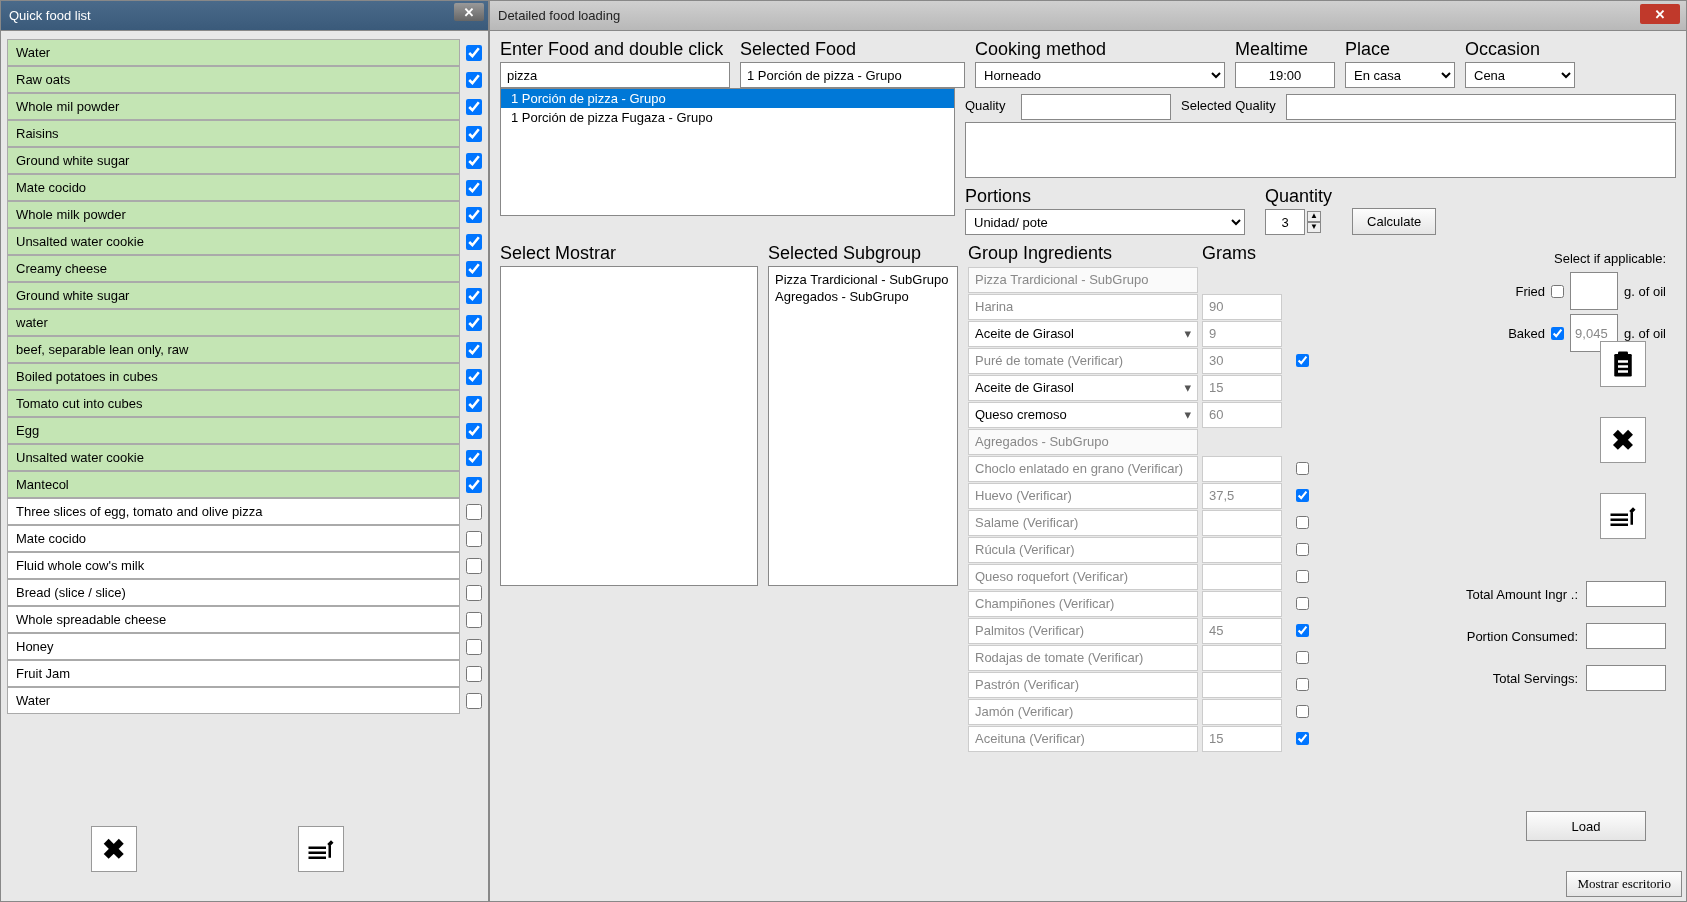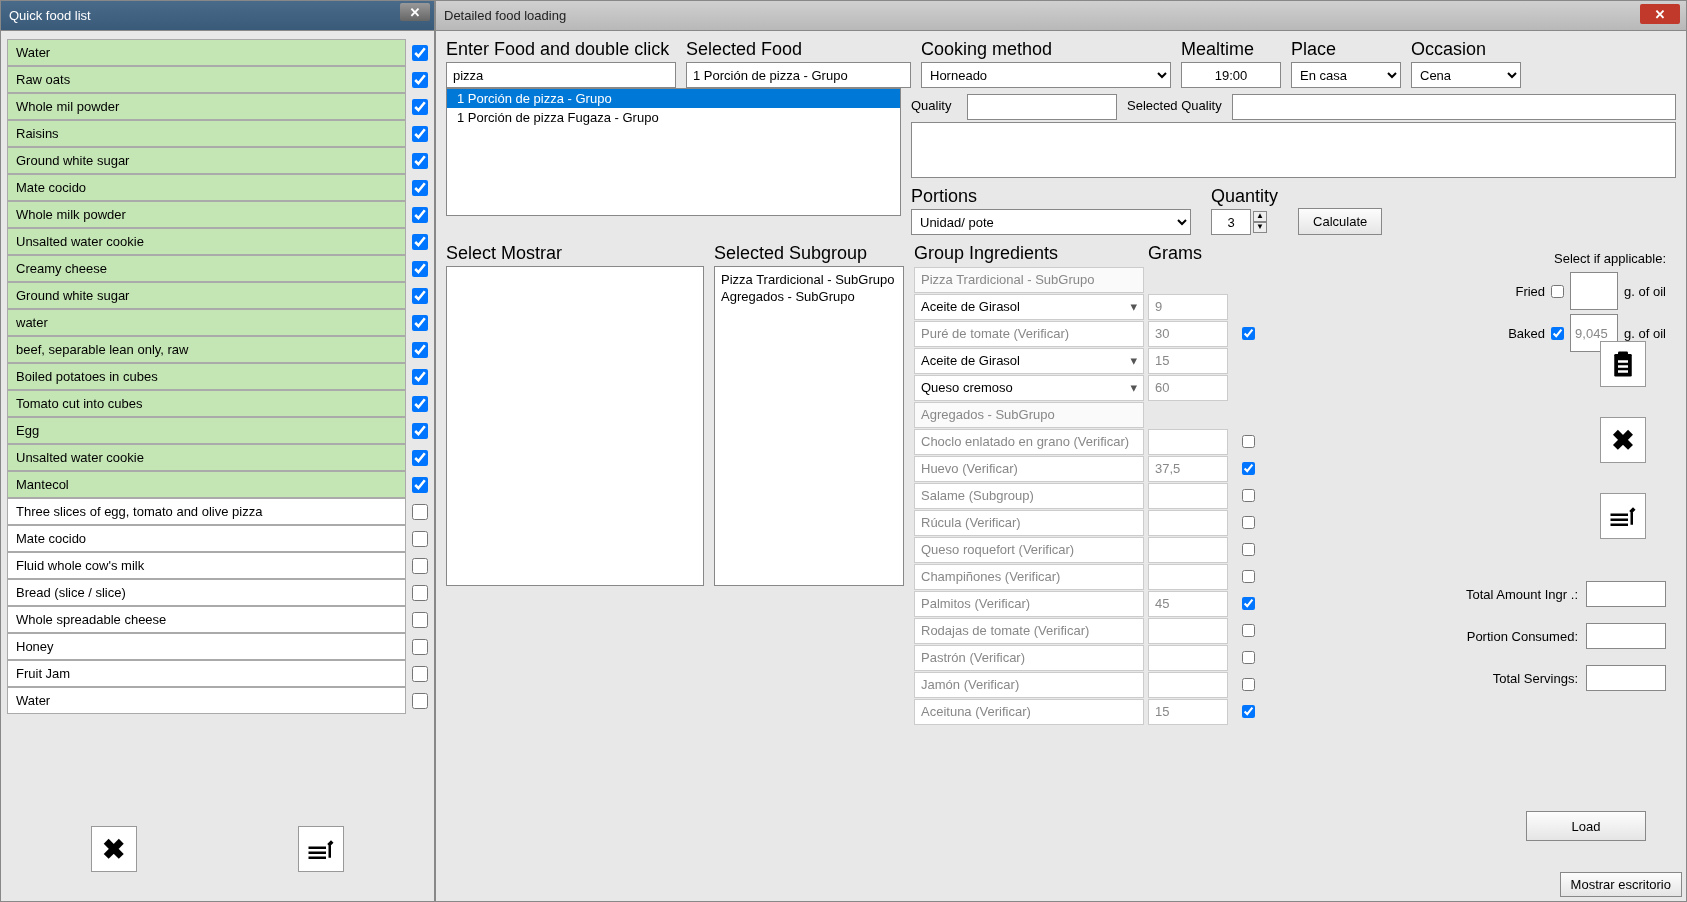--- a/index.html
+++ b/index.html
@@ -1,18 +1,18 @@
 <!DOCTYPE html>
 <html><head>
 <meta charset="utf-8">
 <style>
 * { box-sizing: border-box; margin: 0; padding: 0; font-family: Arial, sans-serif; font-size: 13px; }
 body { background: #e8e8e8; width: 1687px; height: 902px; overflow: hidden; display: flex; }
 
-.left-panel { width: 435px; background: #e8e8e8; border: 1px solid #888; }
+.left-panel { width: 489px; background: #e8e8e8; border: 1px solid #888; }
 .right-panel { flex: 1; background: #e8e8e8; border: 1px solid #888; position: relative; }
 
 .titlebar { height: 30px; background: linear-gradient(#d0d0d0,#b8b8b8); display: flex; align-items: center; padding: 0 8px; font-size: 14px; color: #222; border-bottom: 1px solid #888; position: relative; }
 .titlebar.dark { background: linear-gradient(#4a6a8a,#3a5a7a); color: #fff; }
 .close-btn { position: absolute; right: 6px; top: 3px; width: 40px; height: 20px; background: #c0392b; color: #fff; display: flex; align-items: center; justify-content: center; border-radius: 2px; font-weight: bold; cursor: pointer; }
 .close-btn.gray { background: linear-gradient(#999,#666); right: 4px; top: 2px; width: 30px; height: 18px; }
 
 .food-list-area { padding: 8px 6px; }
 .food-row { display: flex; align-items: center; margin-bottom: 0; }
 .food-item { flex: 1; padding: 5px 8px; border: 1px solid #aaa; background: #fff; cursor: pointer; }
@@ -74,21 +74,21 @@
 .oil-input { width: 48px; height: 23px; border: 1px solid #888; background: #fff; padding: 18px 4px; color: #888; }
 
 .right-icons { position: absolute; right: 40px; top: 340px; display: flex; flex-direction: column; gap: 30px; }
 
 .totals { position: absolute; right: 20px; top: 580px; width: 220px; }
 .total-row { display: flex; align-items: center; justify-content: flex-end; gap: 8px; margin-bottom: 16px; }
 .total-input { width: 80px; height: 26px; border: 1px solid #888; background: #fff; }
 
 .load-btn { position: absolute; right: 40px; bottom: 60px; width: 120px; height: 30px; border: 1px solid #888; background: linear-gradient(#fdfdfd,#e5e5e5); cursor: pointer; }
 
-.taskbar-btn { position: absolute; right: 4px; bottom: 4px; padding: 4px 10px; border: 1px solid #888; background: linear-gradient(#fdfdfd,#e5e5e5); font-size: 13px; cursor: pointer; }
+.taskbar-btn { position: absolute; right: 4px; bottom: 4px; padding: 4px 10px; border: 1px solid #888; background: linear-gradient(#fdfdfd,#e5e5e5); font-size: 13px; cursor: pointer; font-family: Liberation Serif, serif; }
 
 .svg-clipboard { width: 30px; height: 30px; }
 </style>
 </head>
 <body>
 
 <div class="left-panel">
   <div class="titlebar dark">
     <span>Quick food list</span>
     <div class="close-btn gray">✕</div>
@@ -294,20 +294,24 @@
       <div class="ing-col">
         <div class="ing-header">
           <span class="field-label lbl1">Group Ingredients</span>
           <span class="field-label">Grams</span>
         </div>
         <div class="ing-table" id="ing-table">
             <div class="ing-row">
               <div class="ing-name sub">Pizza Trardicional - SubGrupo</div>
             </div>
             <div class="ing-row">
+              <div class="ing-name ">Harina</div>
+              <div class="ing-gram">90</div>
+            </div>
+            <div class="ing-row">
               <div class="ing-name dd">Aceite de Girasol</div>
               <div class="ing-gram">9</div>
             </div>
             <div class="ing-row">
               <div class="ing-name ">Puré de tomate (Verificar)</div>
               <div class="ing-gram">30</div>
               <input type="checkbox" class="ing-chk" checked="" style="">
             </div>
             <div class="ing-row">
               <div class="ing-name dd">Aceite de Girasol</div>
@@ -324,21 +328,21 @@
               <div class="ing-name ">Choclo enlatado en grano (Verificar)</div>
               <div class="ing-gram"></div>
               <input type="checkbox" class="ing-chk" style="">
             </div>
             <div class="ing-row">
               <div class="ing-name ">Huevo (Verificar)</div>
               <div class="ing-gram">37,5</div>
               <input type="checkbox" class="ing-chk" checked="" style="">
             </div>
             <div class="ing-row">
-              <div class="ing-name ">Salame (Subgroup)</div>
+              <div class="ing-name ">Salame (Verificar)</div>
               <div class="ing-gram"></div>
               <input type="checkbox" class="ing-chk" style="">
             </div>
             <div class="ing-row">
               <div class="ing-name ">Rúcula (Verificar)</div>
               <div class="ing-gram"></div>
               <input type="checkbox" class="ing-chk" style="">
             </div>
             <div class="ing-row">
               <div class="ing-name ">Queso roquefort (Verificar)</div>

